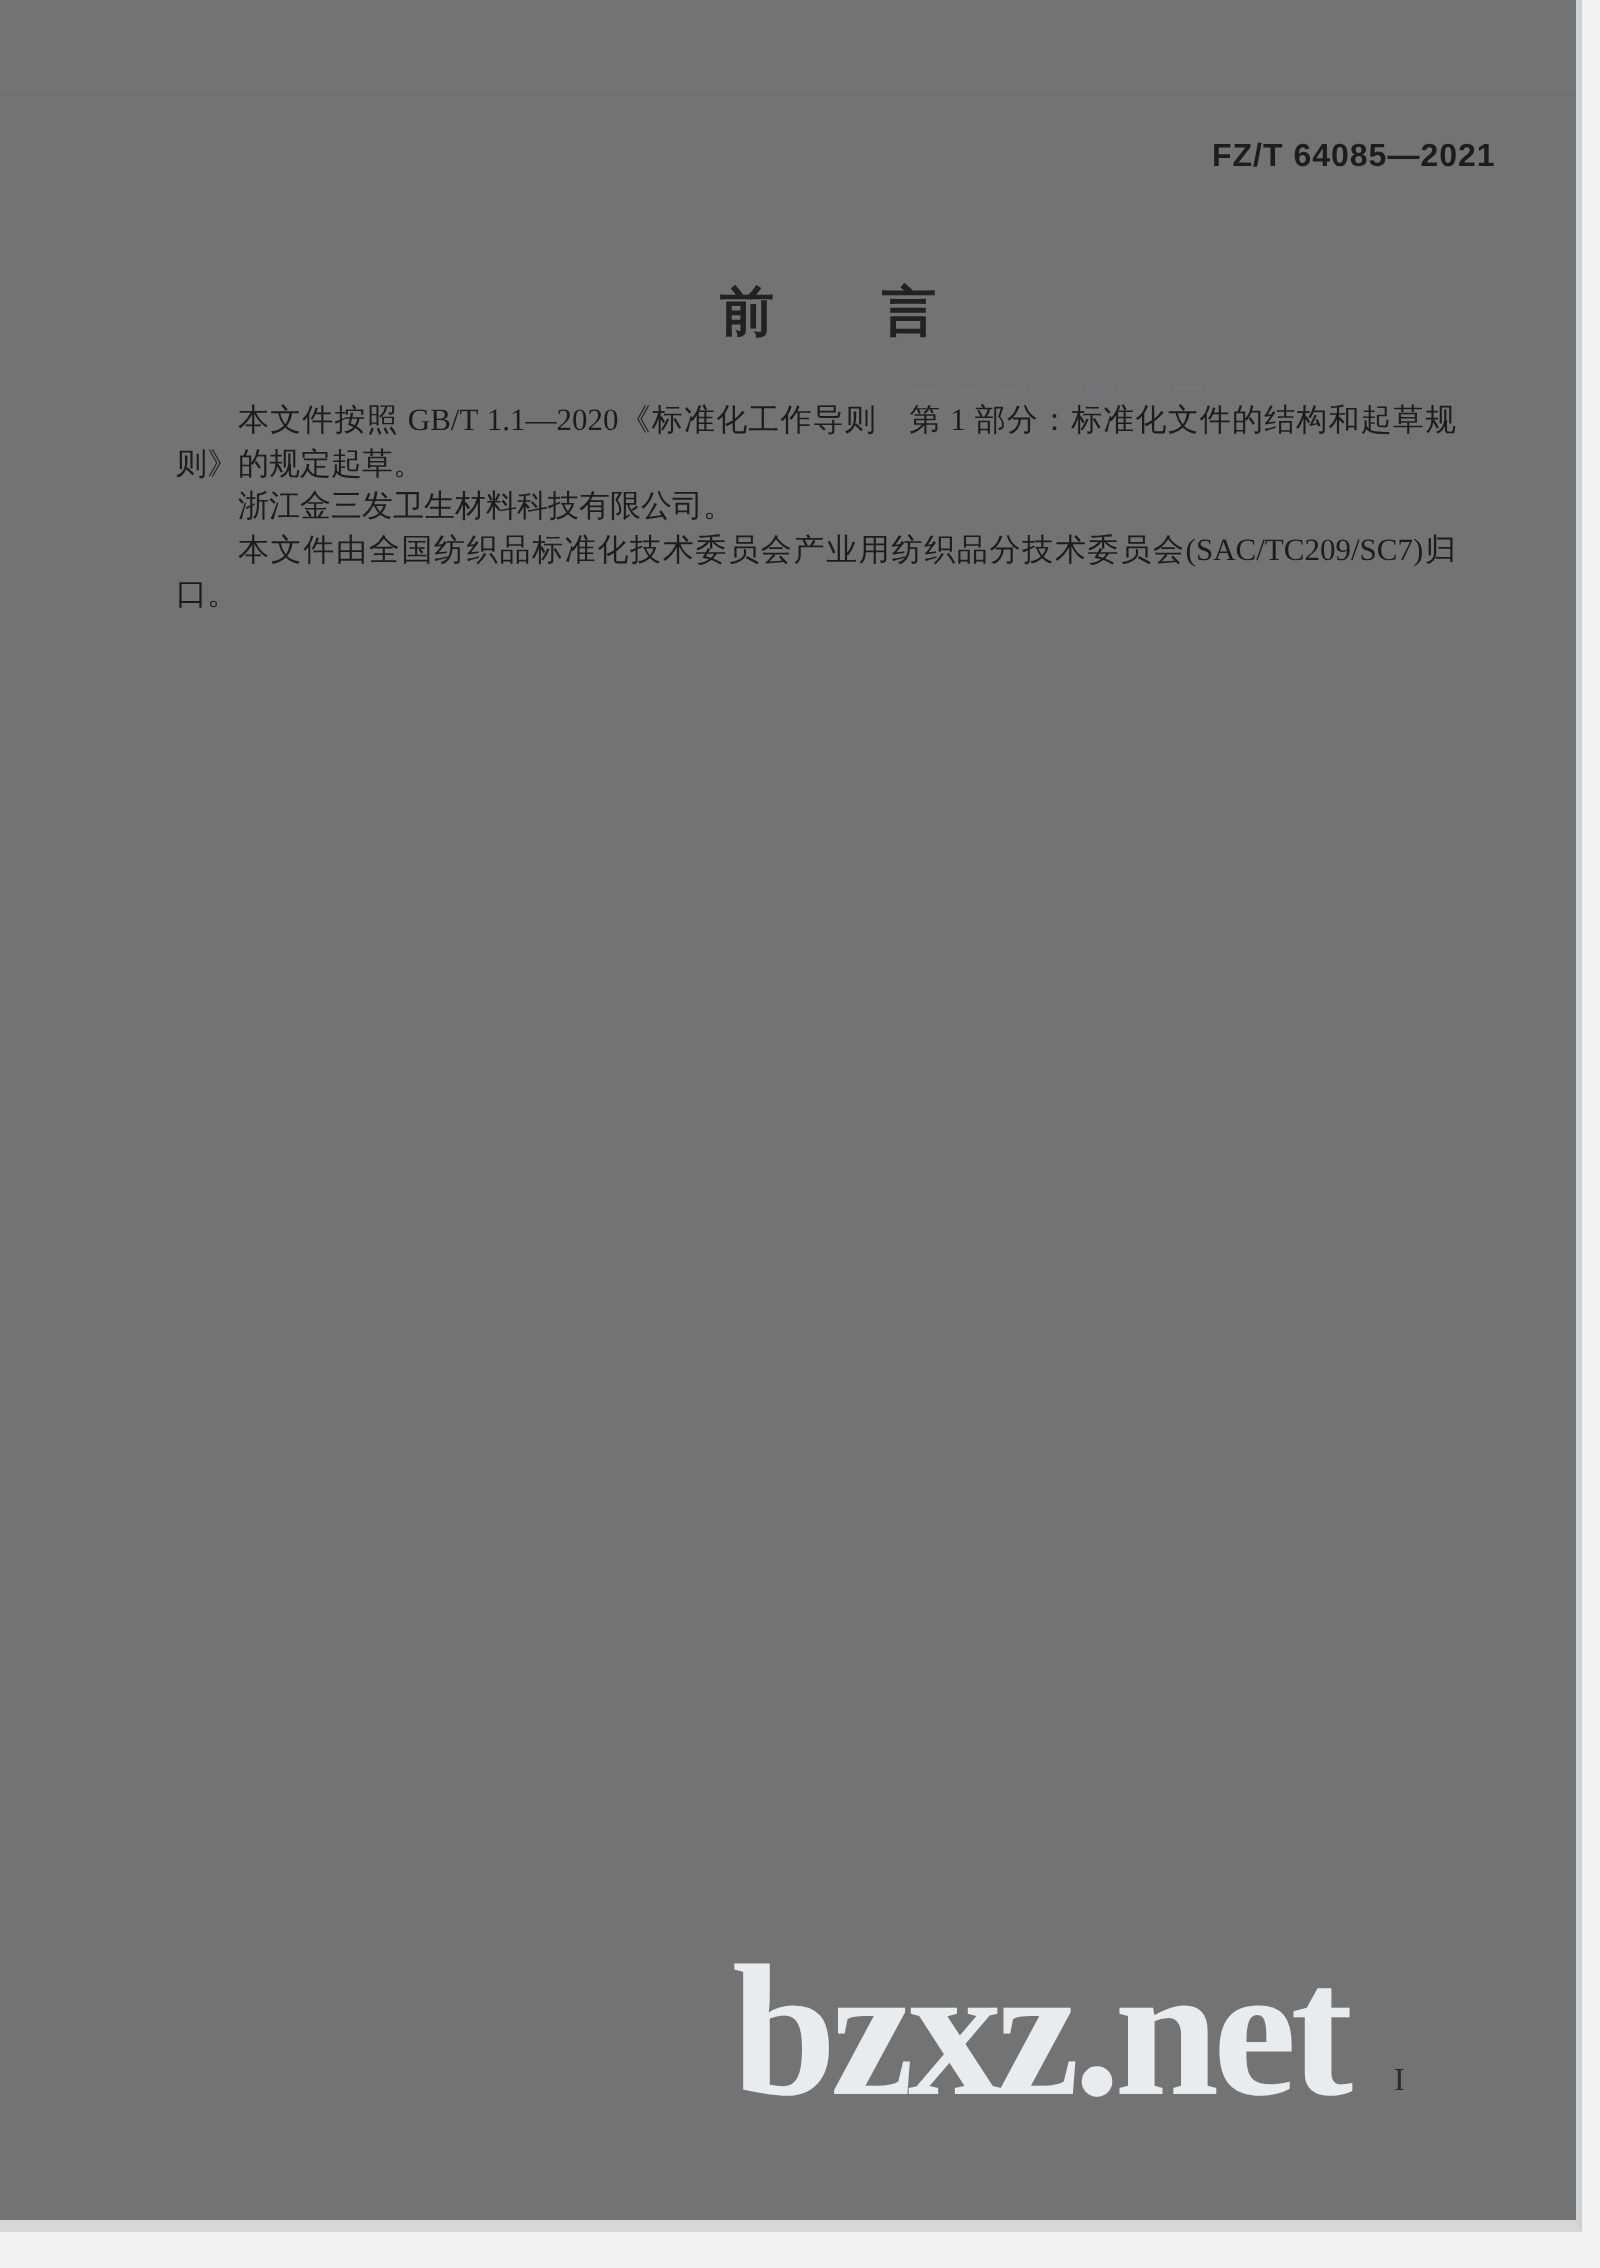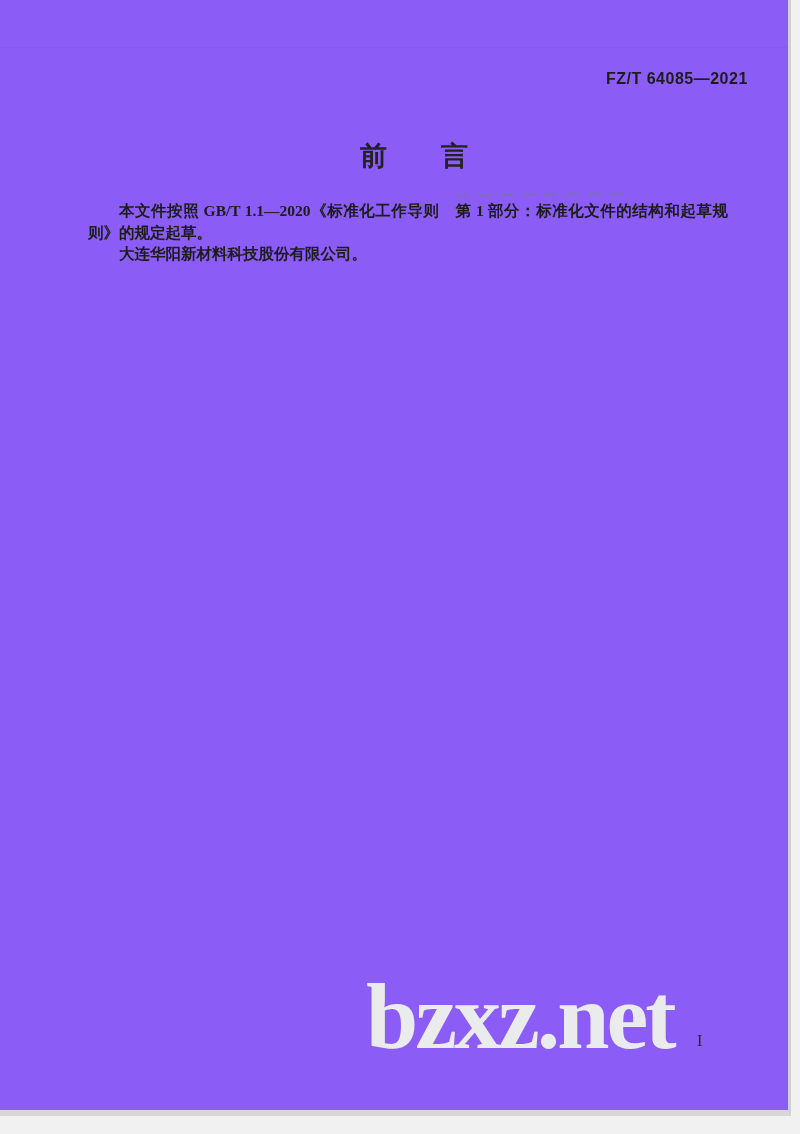--- a/index.html
+++ b/index.html
@@ -10,21 +10,21 @@
     background: #f1f1f2;
     font-family: "Liberation Serif", "DejaVu Serif", serif;
     overflow: hidden;
   }
   .page {
     position: absolute;
     top: 0;
     left: 0;
     width: 788px;
     height: 1110px;
-    background: #8b5cf6;
+    background: #737373;
     border-right: 3px solid #cfd0d2;
     border-bottom: 6px solid #d7d7d8;
   }
   .doc-number {
     position: absolute;
     top: 70px;
     left: 606px;
     font-family: "Liberation Sans", "DejaVu Sans", sans-serif;
     font-weight: bold;
     font-size: 16px;
@@ -74,21 +74,20 @@
     left: 88px;
     width: 640px;
     font-size: 15.5px;
     line-height: 21.7px;
     color: #1c1c1c;
     text-align: justify;
   }
   .body-text p {
     margin: 0;
     text-indent: 2em;
-    font-weight: bold;
   }
   .body-text p.gap-before {
     margin-top: 6px;
   }
   .watermark {
     position: absolute;
     top: 962px;
     left: 366px;
     font-family: Liberation Serif, serif;
     font-weight: bold;
@@ -114,20 +113,21 @@
   <div class="scan-line"></div>
 
   <div class="doc-number">FZ/T 64085—2021</div>
 
   <div class="page-title">前　　言</div>
 
   <div class="scan-smudge"></div>
 
   <div class="body-text">
     <p>本文件按照 GB/T 1.1—2020《标准化工作导则　第 1 部分：标准化文件的结构和起草规则》的规定起草。</p>
-    <p>大连华阳新材料科技股份有限公司。</p>
+    <p>浙江金三发卫生材料科技有限公司。</p>
+    <p>本文件由全国纺织品标准化技术委员会产业用纺织品分技术委员会(SAC/TC209/SC7)归口。</p>
   </div>
 
   <div class="watermark">bzxz.net</div>
 
   <div class="page-number">I</div>
 
 </div>
 
 </body></html>

